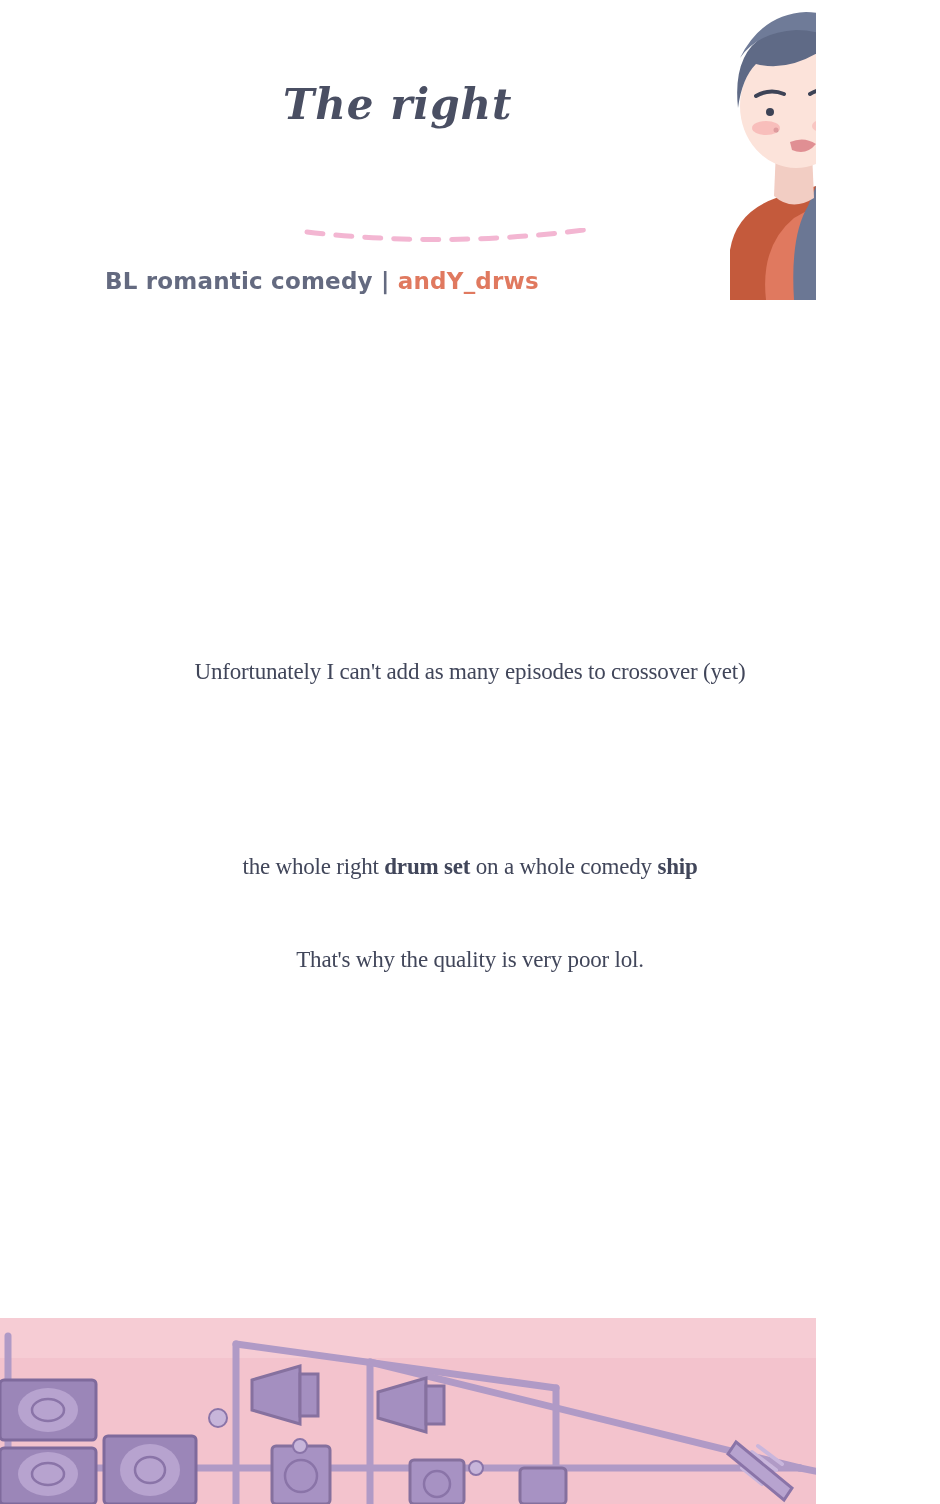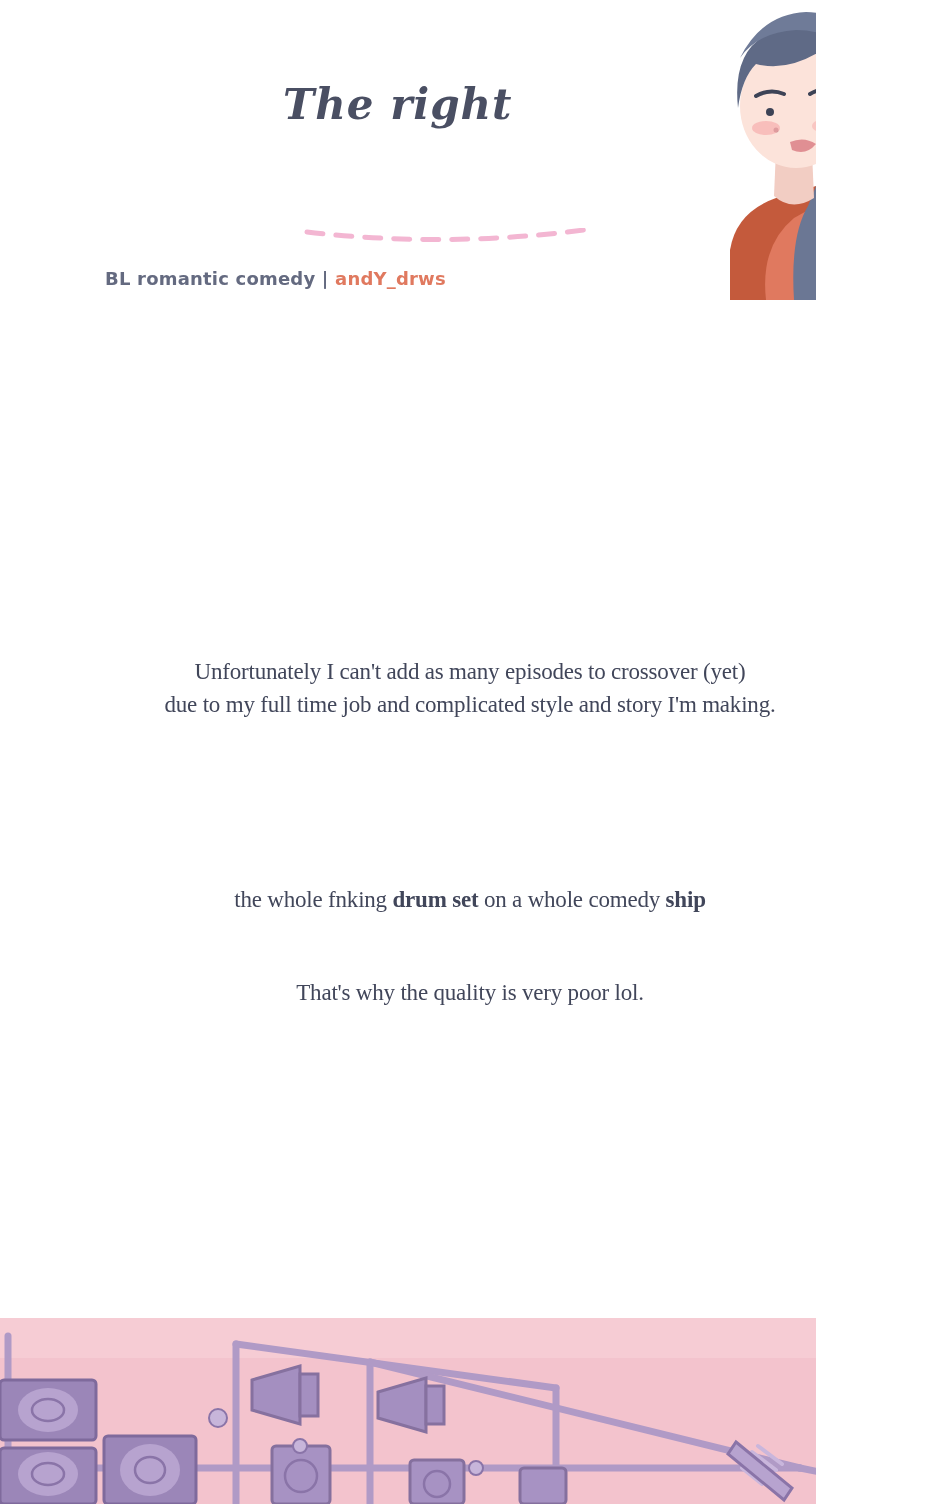--- a/index.html
+++ b/index.html
@@ -68,21 +68,21 @@
     left: 303px;
     top: 228px;
     width: 285px;
     height: 14px;
   }
 
   .tagline {
     position: absolute;
     left: 105px;
     top: 268px;
-    font-size: 18px;
+    font-size: 23px;
     font-weight: bold;
     color: #646a80;
     letter-spacing: 0.2px;
     white-space: nowrap;
   }
   .tagline .sep { color: #646a80; }
   .tagline .author { color: #e0795f; }
 
   
   .note {
@@ -186,31 +186,30 @@
       <span>BL romantic comedy</span>
       <span class="sep">|</span>
       <span class="author">andY_drws</span>
     </div>
   </div>
 
   <div class="note">
 
     <div class="para">
       <div>Unfortunately I can't add as many episodes to crossover (yet)</div>
-      <div>due to my full time job and complicated style and story I'm making.</div>
     </div>
 
     <div class="gap-md"></div>
 
 
     <div class="gap-md"></div>
     <div class="gap-lg"></div>
 
     <div class="para">
-      <div><span>the whole fnking </span><b>drum set</b><span> on a whole comedy </span><b>ship</b></div>
+      <div><span>the whole right </span><b>drum set</b><span> on a whole comedy </span><b>ship</b></div>
     </div>
 
     <div class="gap-md"></div>
 
     <div class="para">That's why the quality is very poor lol.</div>
 
     <div class="gap-lg"></div>
 
   </div>
 

